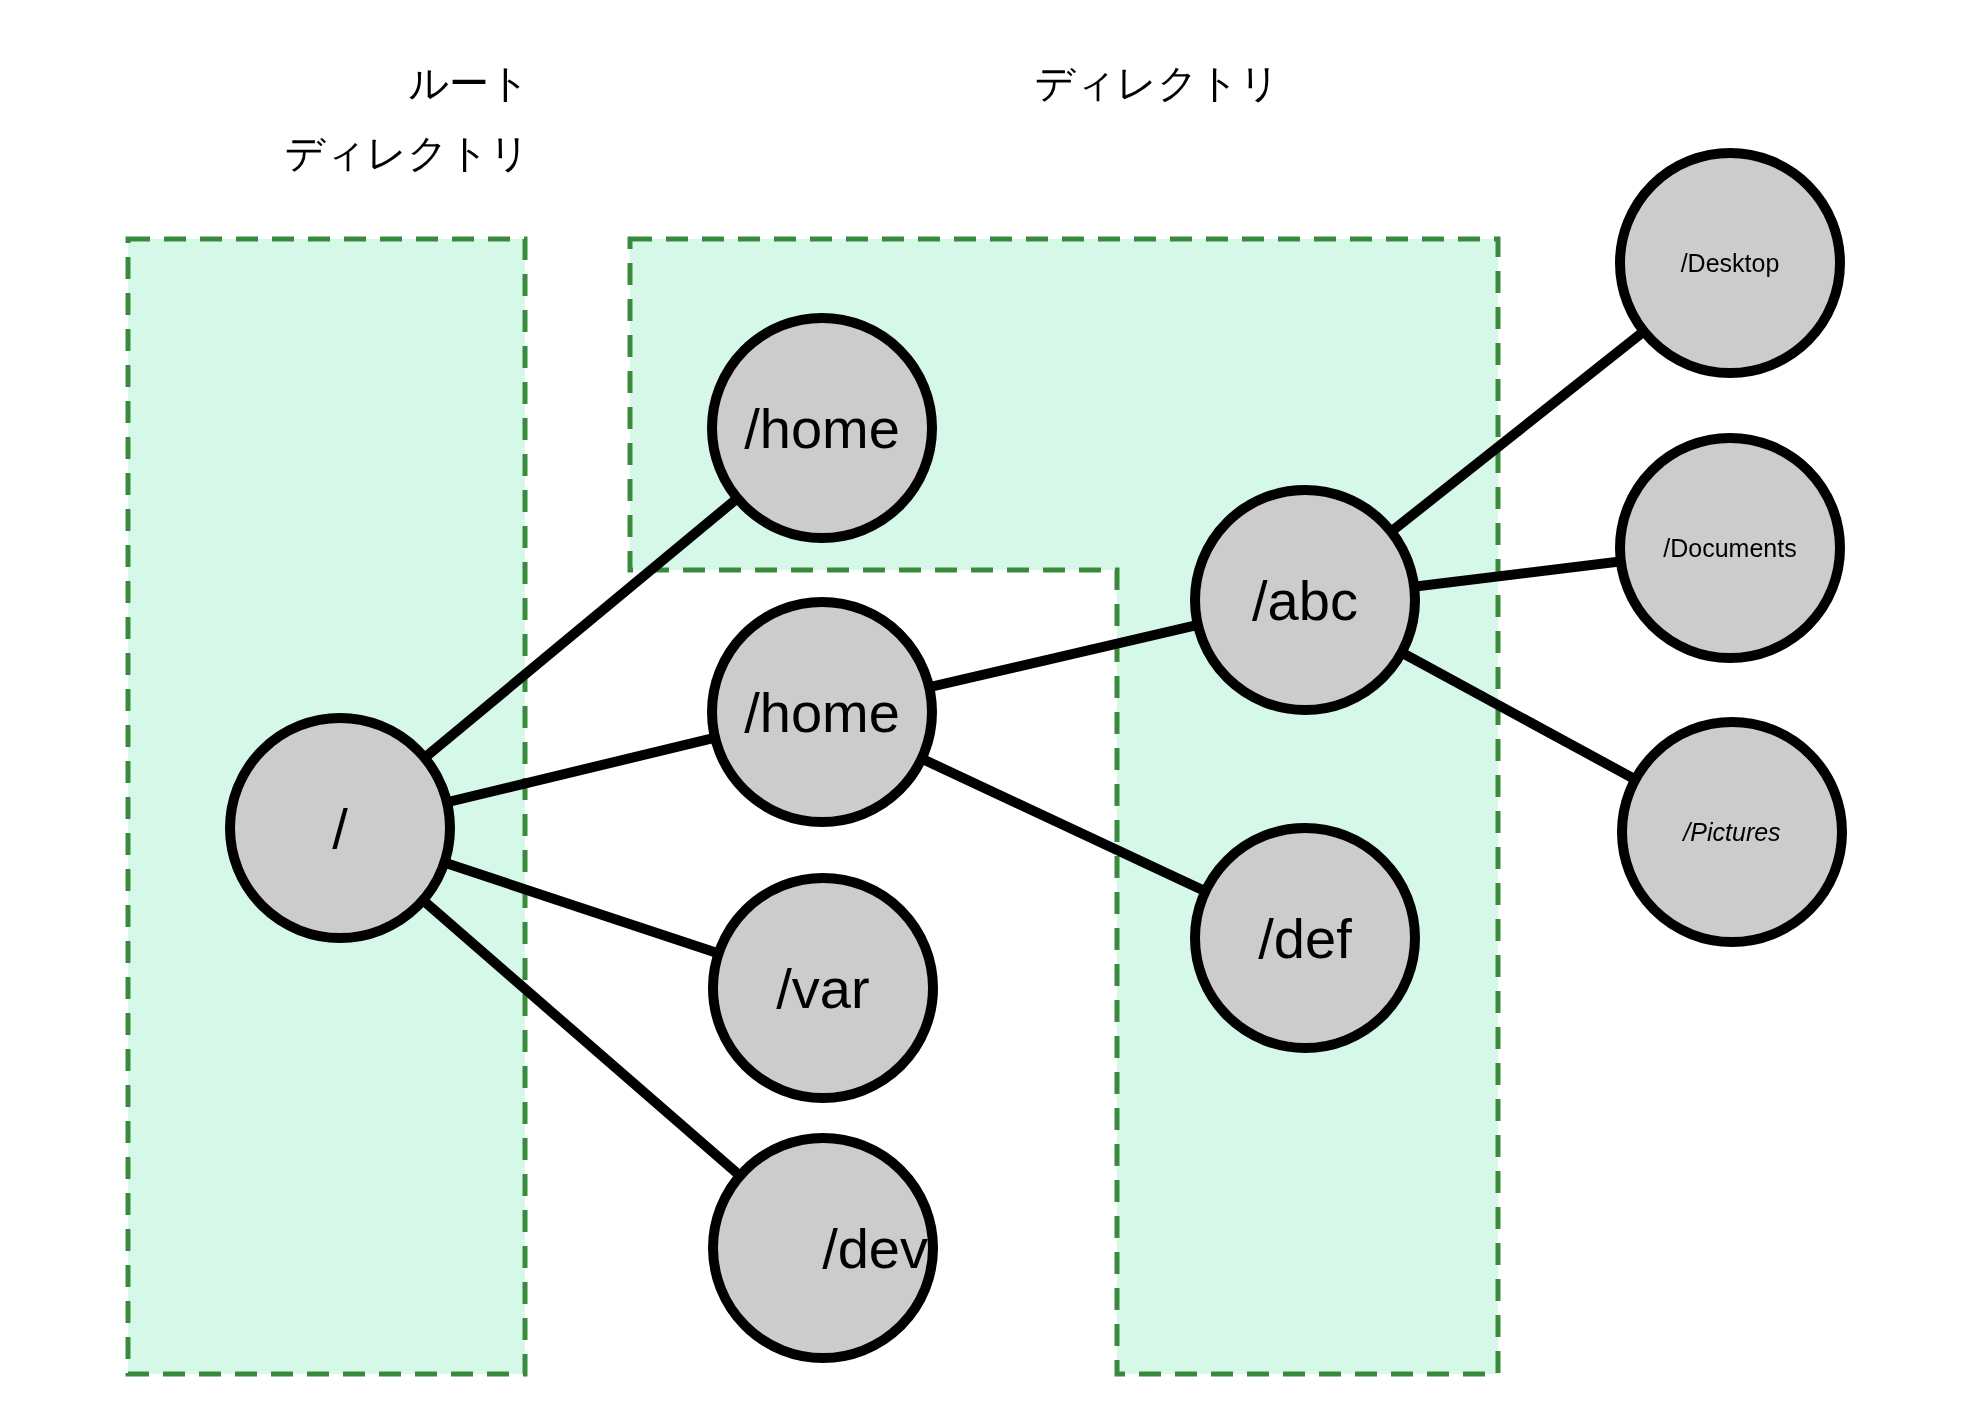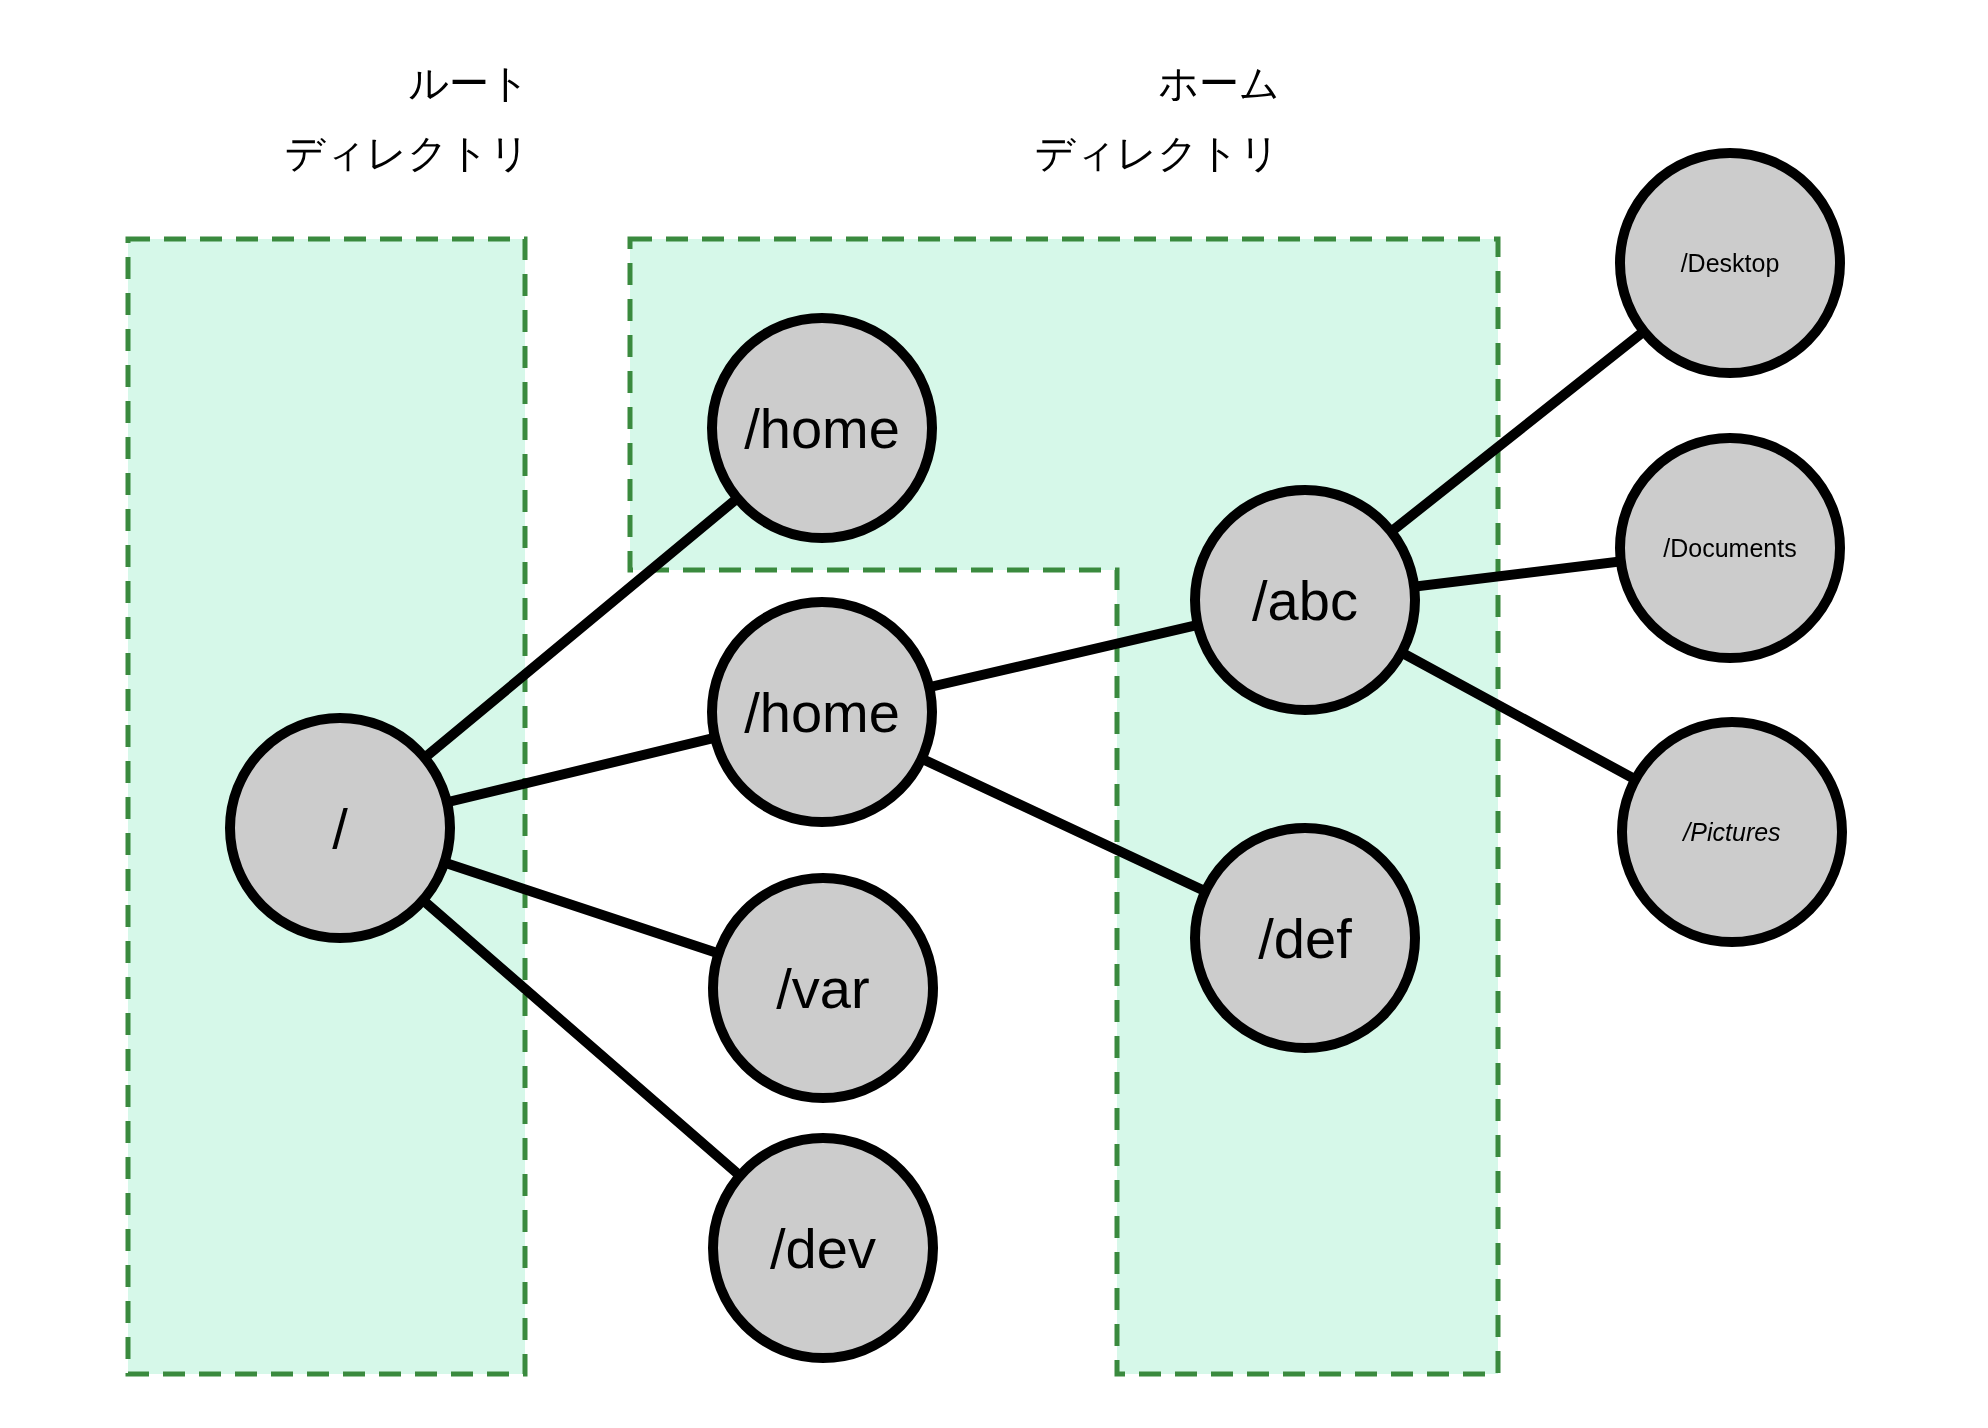--- a/index.html
+++ b/index.html
@@ -42,21 +42,21 @@
     box-sizing:border-box;
     display:flex;align-items:center;justify-content:center;
     text-align:center;
   }
   .node.big{font-size:56px;}
   .node.small{font-size:25px;}
   #node-slash{left:225px;top:713px;}
   #node-root{left:707px;top:313px;}
   #node-home{left:707px;top:597px;}
   #node-var{left:708px;top:873px;}
-  #node-dev{left:708px;top:1133px;}
+  #node-dev{left:708px;top:1133px;justify-content:flex-end;}
   #node-abc{left:1190px;top:485px;}
   #node-def{left:1190px;top:823px;}
   #node-desktop{left:1615px;top:148px;}
   #node-documents{left:1615px;top:433px;}
   #node-pictures{left:1617px;top:717px;font-style:italic;}
 </style>
 </head>
 <body>
 
 <div class="canvas">
@@ -76,21 +76,20 @@
         <line x1="1305" y1="600" x2="1732" y2="832"></line>
       </g>
   </svg>
 
   <div class="region-label" id="label-root">
     <div>ルート</div>
     <div>ディレクトリ</div>
   </div>
 
   <div class="region-label" id="label-home">
-    <div>ホーム</div>
     <div>ディレクトリ</div>
   </div>
 
   <div class="node big" id="node-slash">
     <span>/</span>
   </div>
   <div class="node big" id="node-root">
     <span>/home</span>
   </div>
   <div class="node big" id="node-home">

